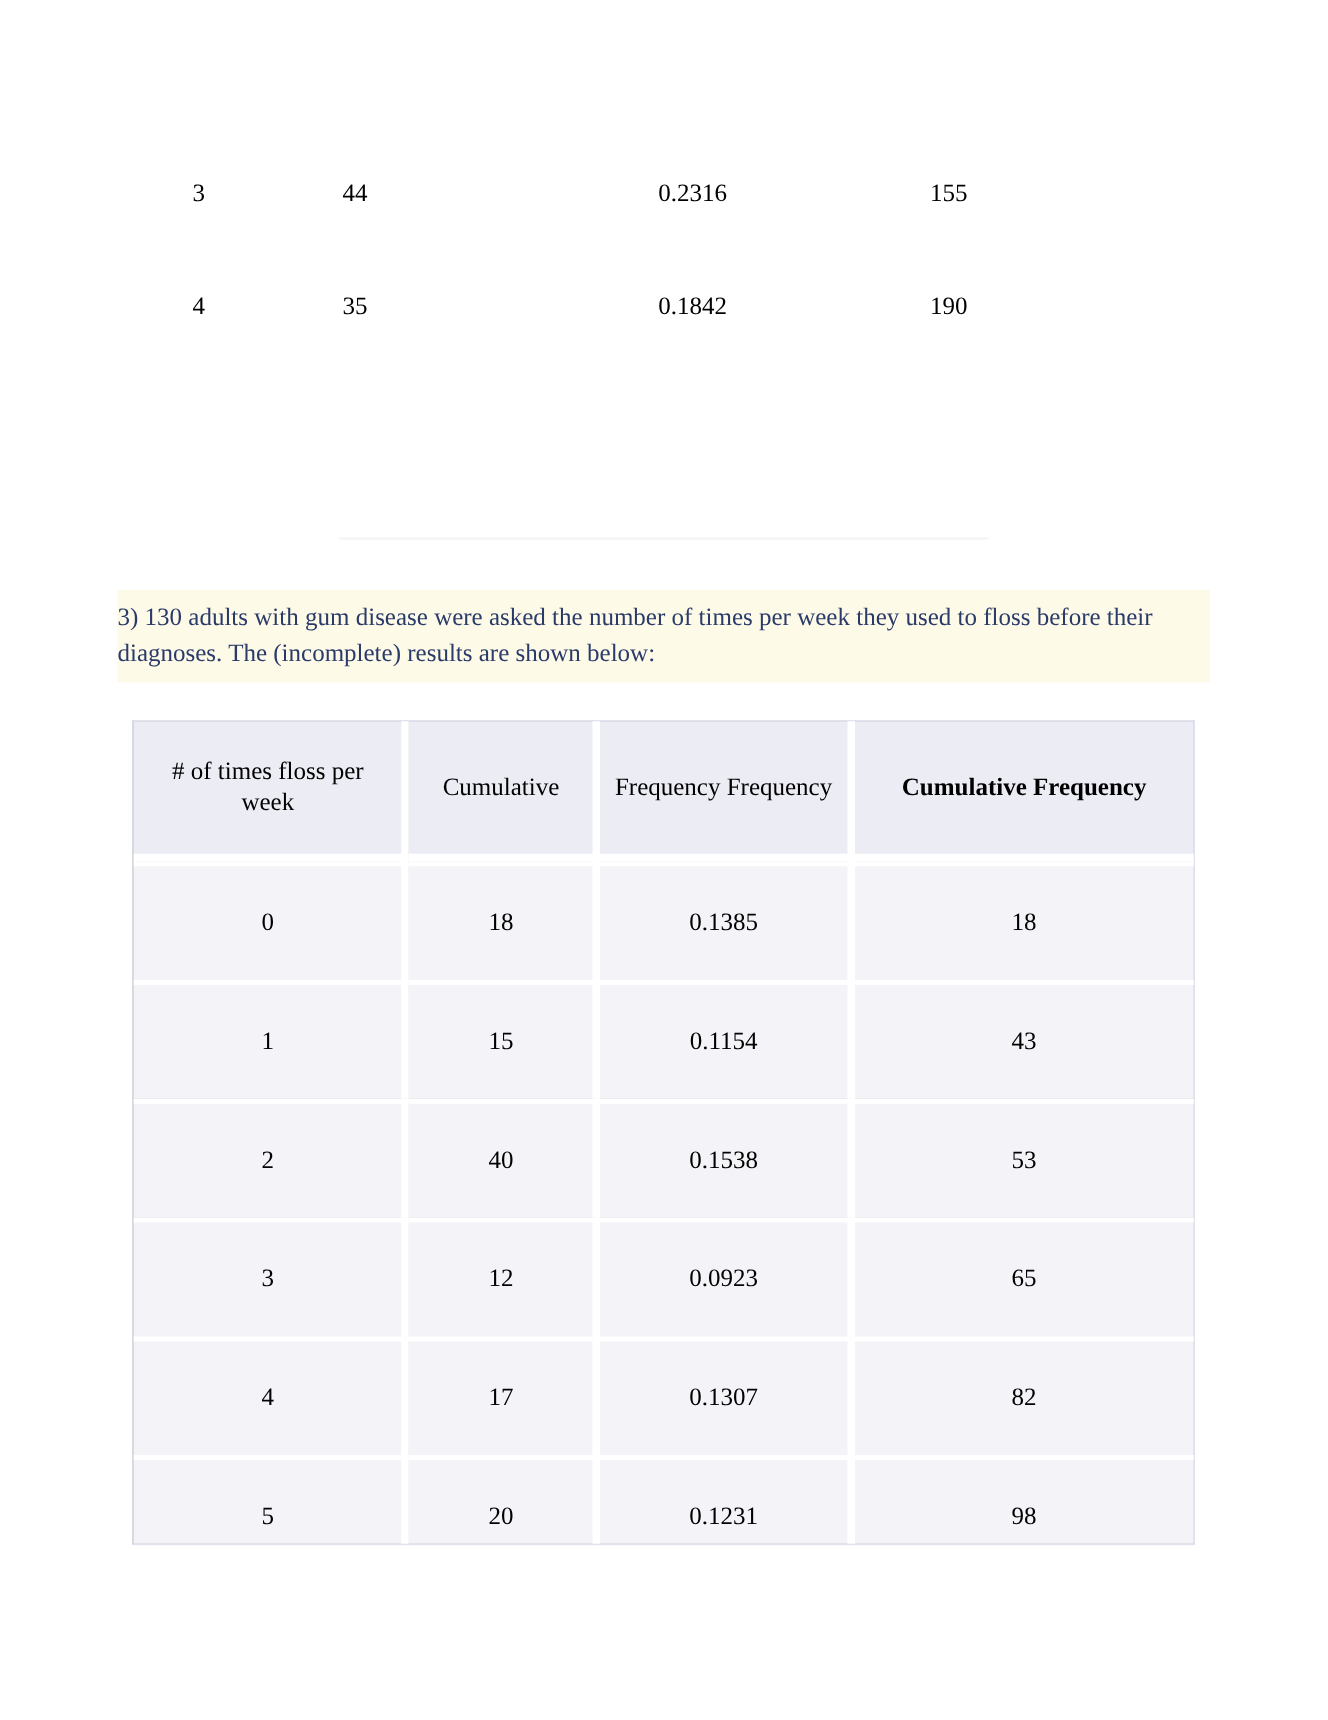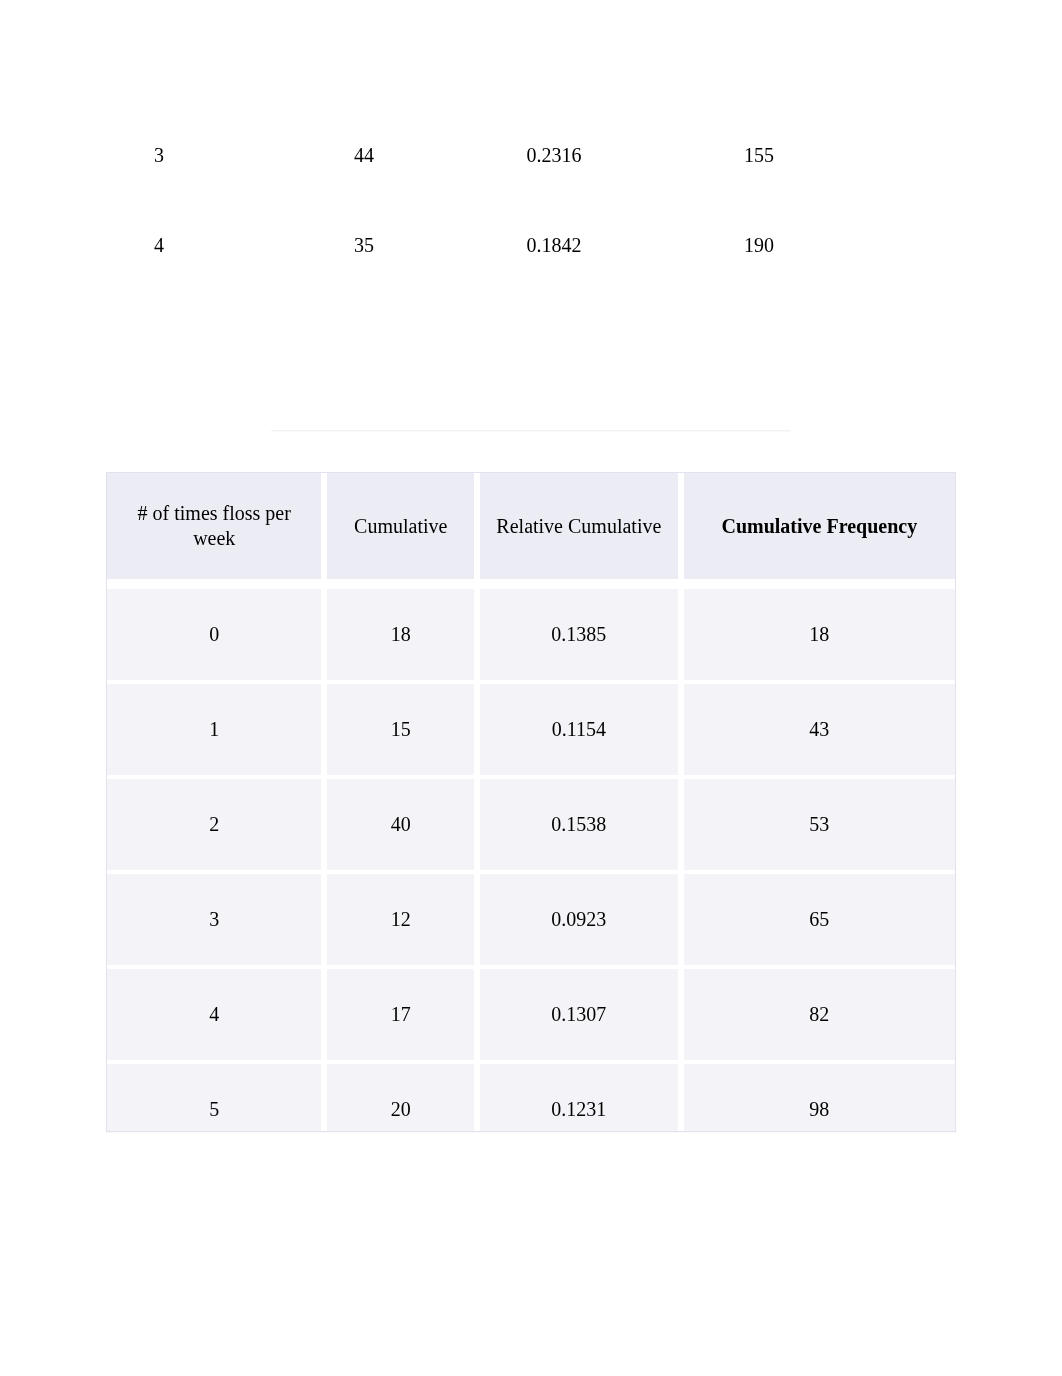--- a/index.html
+++ b/index.html
@@ -23,21 +23,21 @@
     margin-bottom: 60px;
   }
 
   .top-row {
     display: flex;
     align-items: center;
     height: 90px;
   }
 
   .top-row .c1 { width: 120px; text-align: left; padding-left: 4px; }
-  .top-row .c2 { width: 180px; text-align: center; }
+  .top-row .c2 { width: 180px; text-align: left; }
   .top-row .c3 { width: 200px; text-align: center; }
   .top-row .c4 { width: 120px; text-align: right; }
 
   .hr-line {
     margin: 140px auto 40px auto;
     width: 520px;
     height: 2px;
     background: linear-gradient(to bottom, rgba(0,0,0,0.06), rgba(0,0,0,0.02));
     border-radius: 1px;
   }
@@ -121,28 +121,29 @@
     <div class="top-row">
       <div class="c1">4</div>
       <div class="c2">35</div>
       <div class="c3">0.1842</div>
       <div class="c4">190</div>
     </div>
   </div>
 
   <div class="hr-line"></div>
 
+  <div class="question">3) 130 adults with gum disease were asked the number of times per week they used to floss before their diagnoses. The (incomplete) results are shown below:</div>
 
   <div class="table-wrap">
     <table class="tbl">
       <thead>
         <tr>
           <th class="col1"># of times floss per week</th>
           <th class="col2">Cumulative</th>
-          <th class="col3">Relative Cumulative</th>
+          <th class="col3">Frequency Frequency</th>
           <th class="col4">Cumulative Frequency</th>
         </tr>
       </thead>
       <tbody>
         <tr>
           <td class="col1">0</td>
           <td class="col2">18</td>
           <td class="col3">0.1385</td>
           <td class="col4">18</td>
         </tr>

